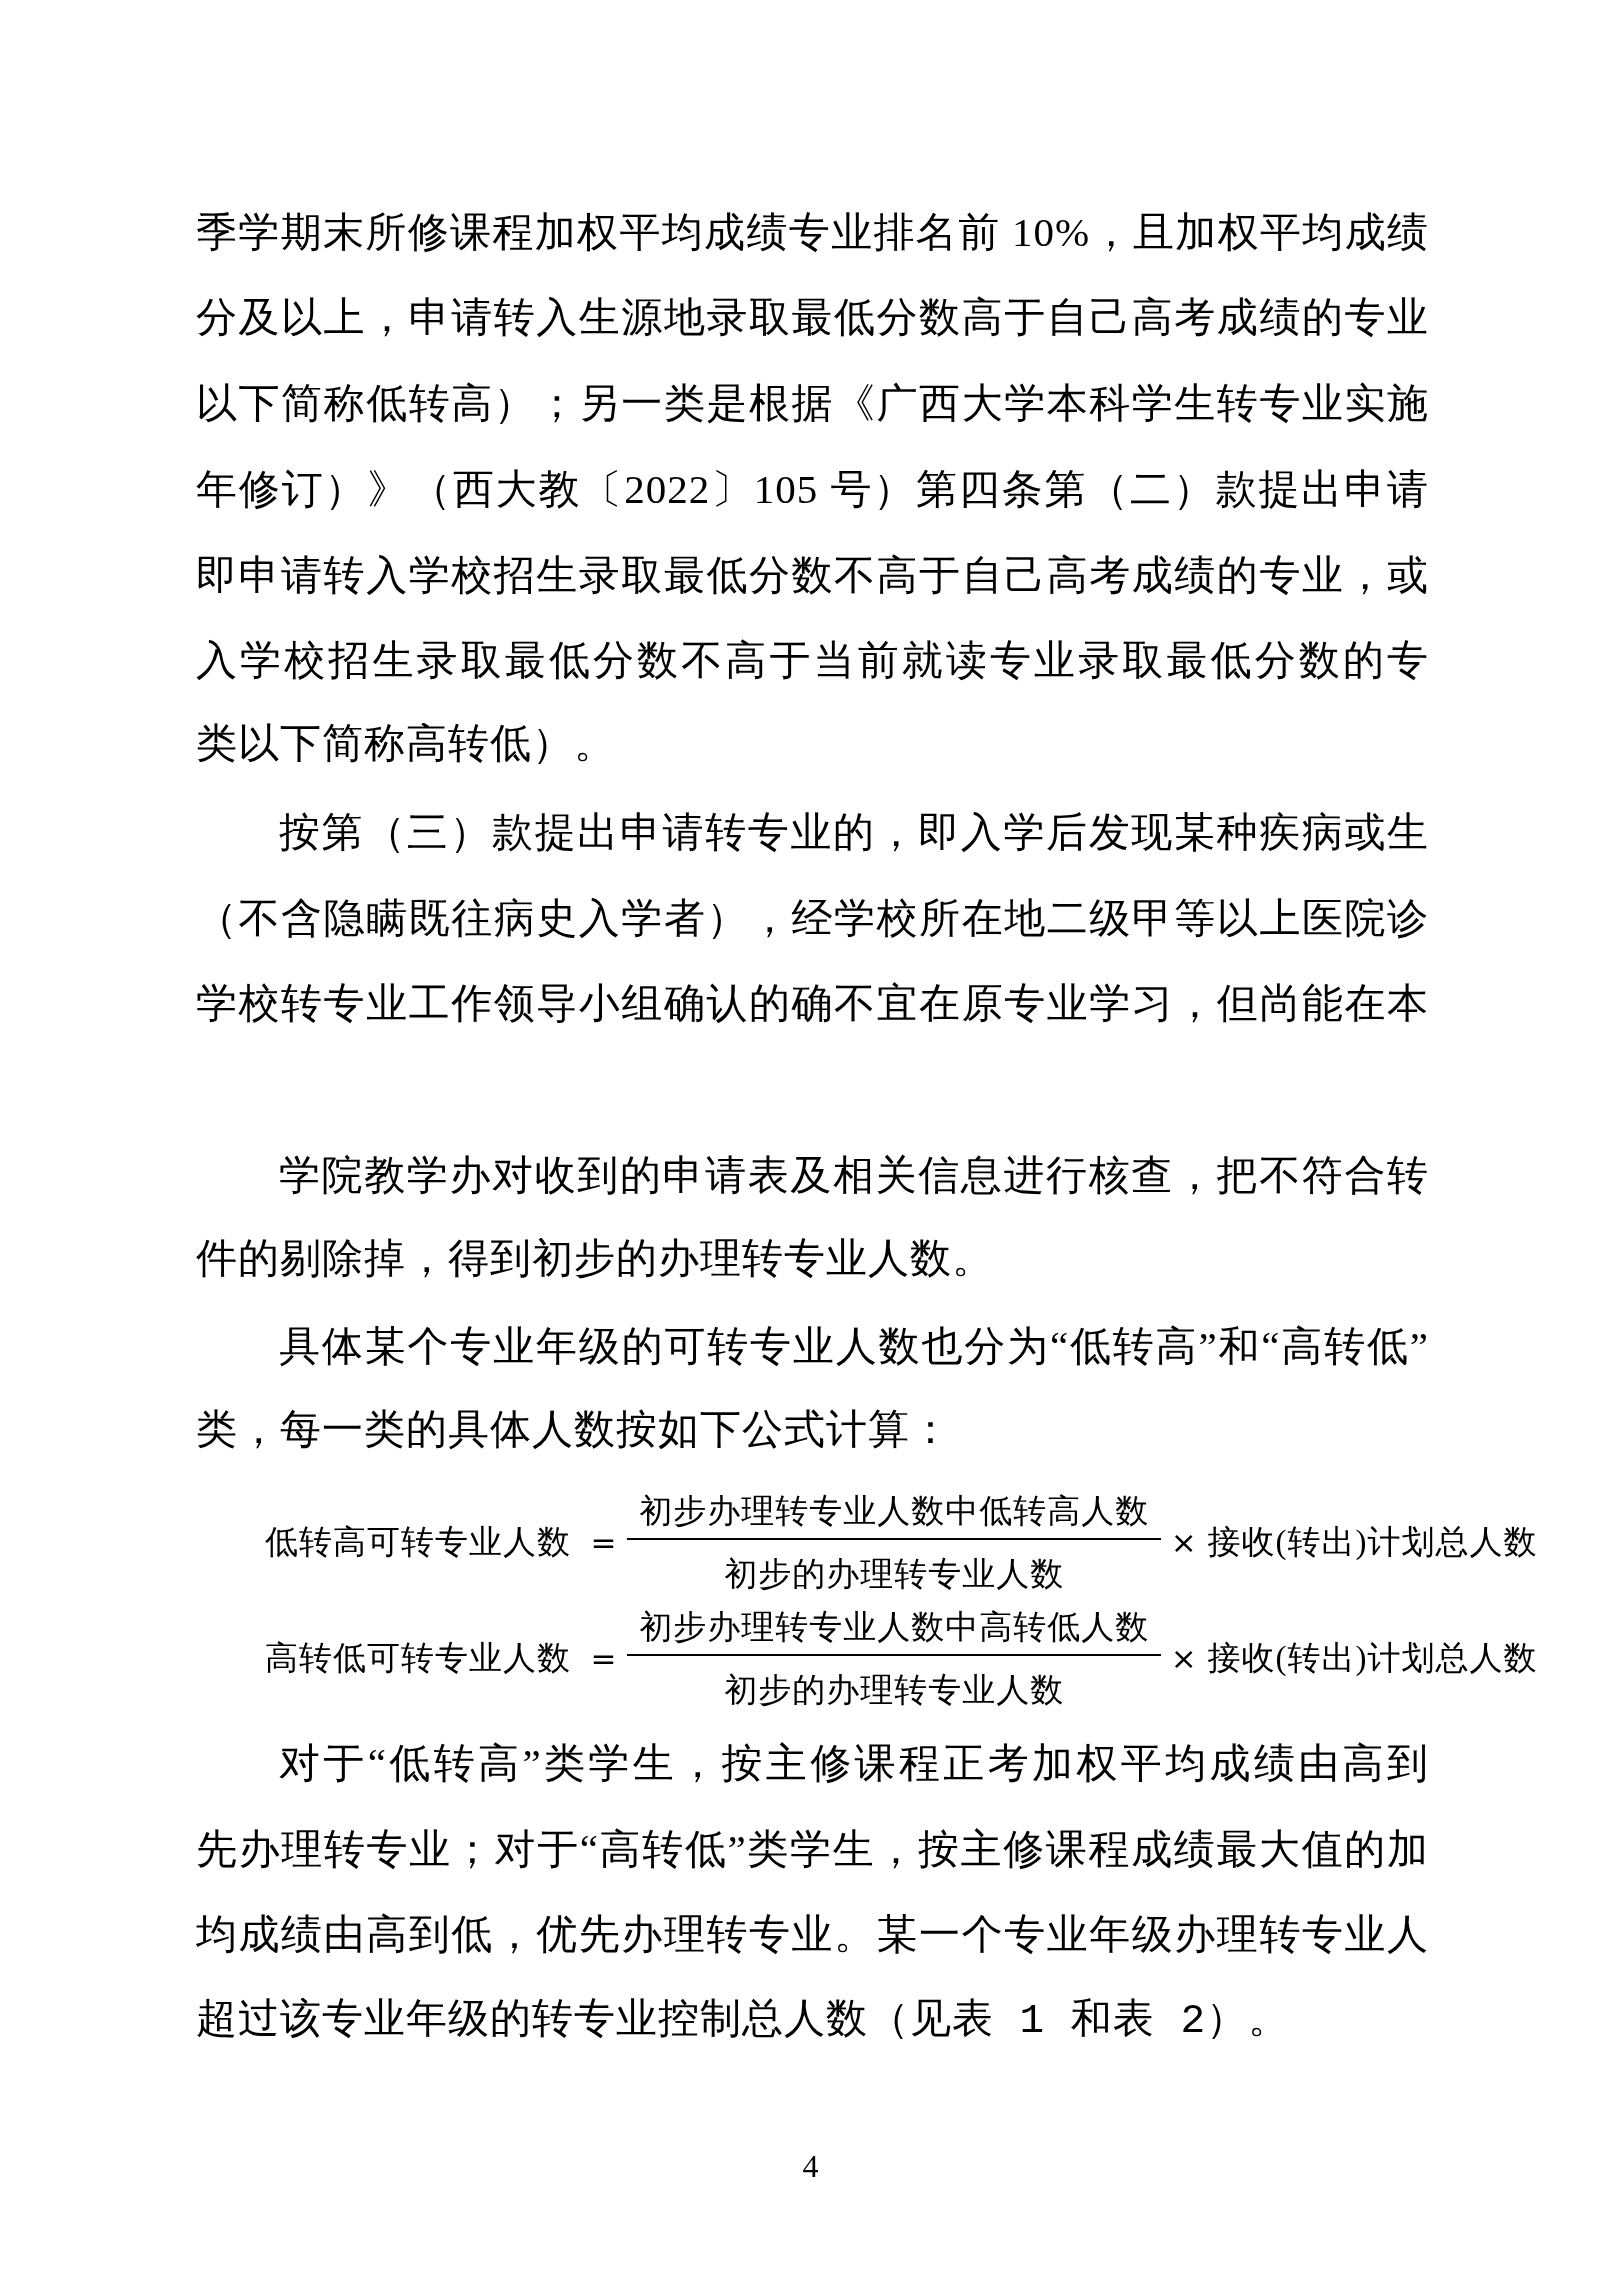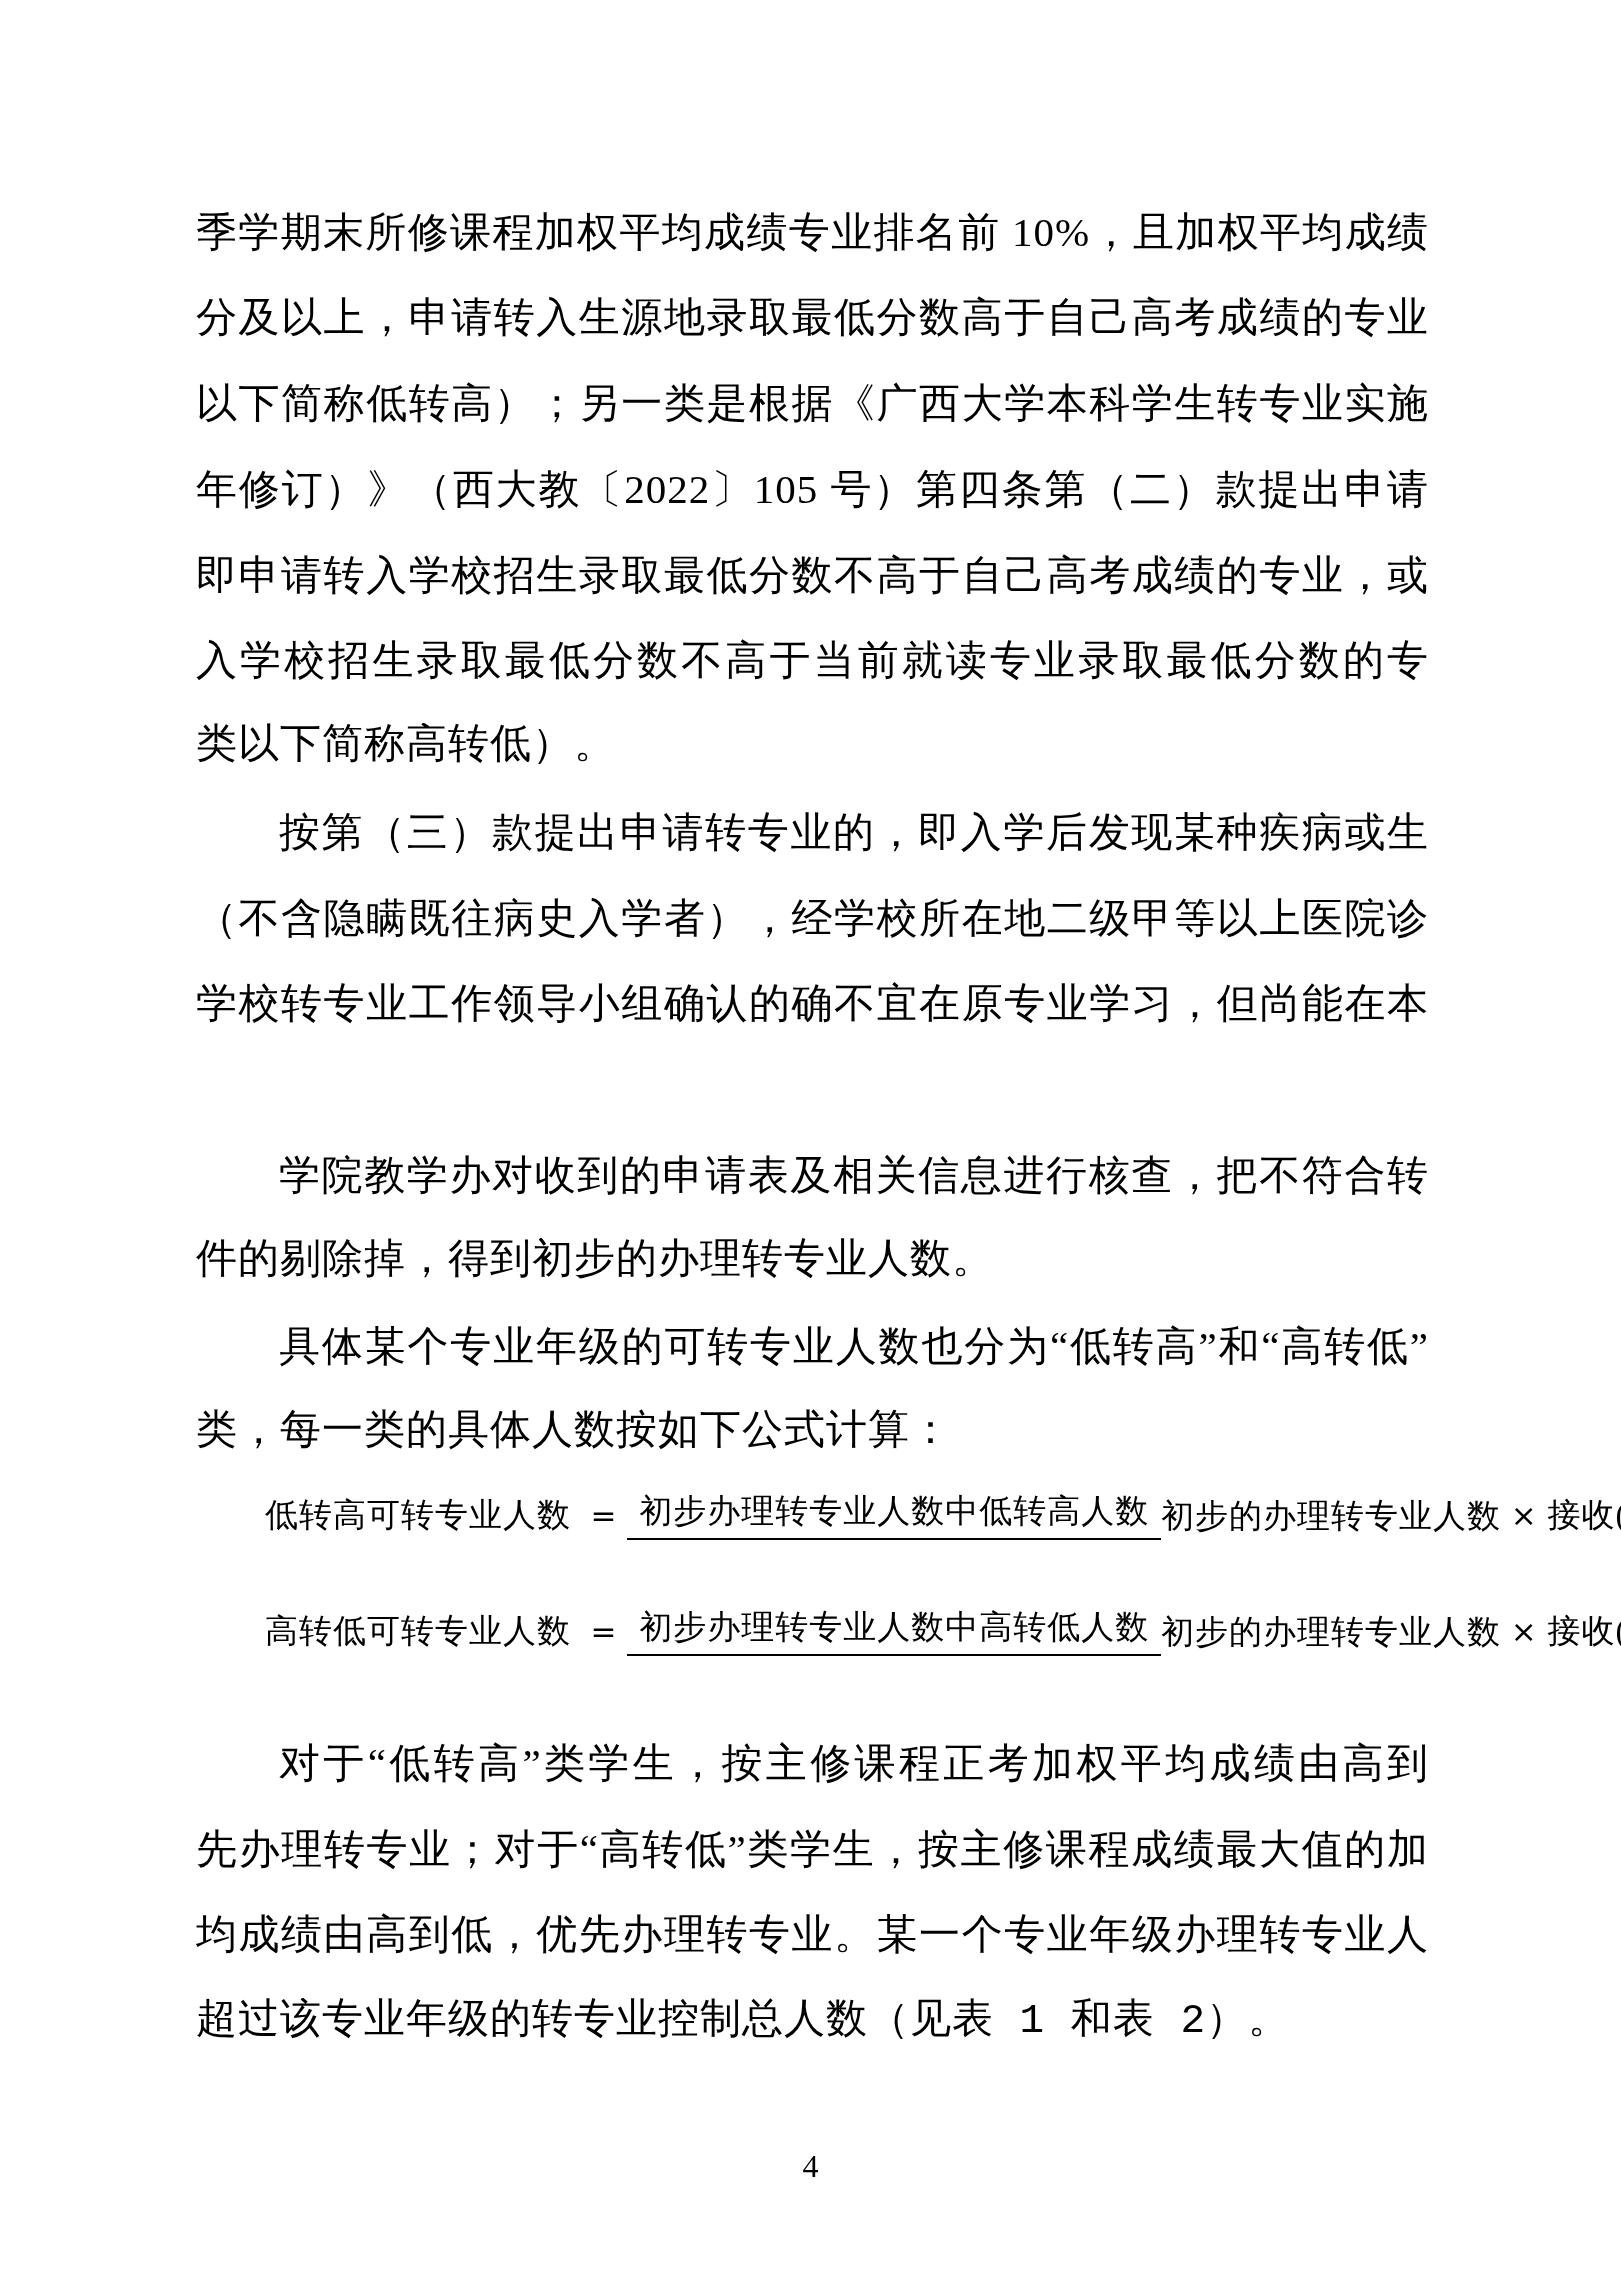--- a/index.html
+++ b/index.html
@@ -45,29 +45,29 @@
     align-items: center;
     font-size: 33px;
     line-height: 39px;
     letter-spacing: 1px;
     white-space: nowrap;
   }
   .formula .lhs { margin-right: 9.8px; margin-left: 30px; }
   .formula .op  { margin: 0 9.8px; font-family: "DejaVu Sans", sans-serif; font-size: 31px; }
   .frac {
     display: inline-flex;
-    flex-direction: row;
+    flex-direction: column;
     align-items: center;
   }
   .frac .num {
     padding: 0 11.8px 6.9px 11.8px;
     border-bottom: 2.9px solid #000;
   }
   .frac .den {
-    padding-top: 2px;
+    padding-top: 15px;
   }
   .page-number {
     position: absolute;
     left: 0;
     top: 2147px;
     width: 100%;
     text-align: center;
     font-size: 32px;
     line-height: 39px;
   }

